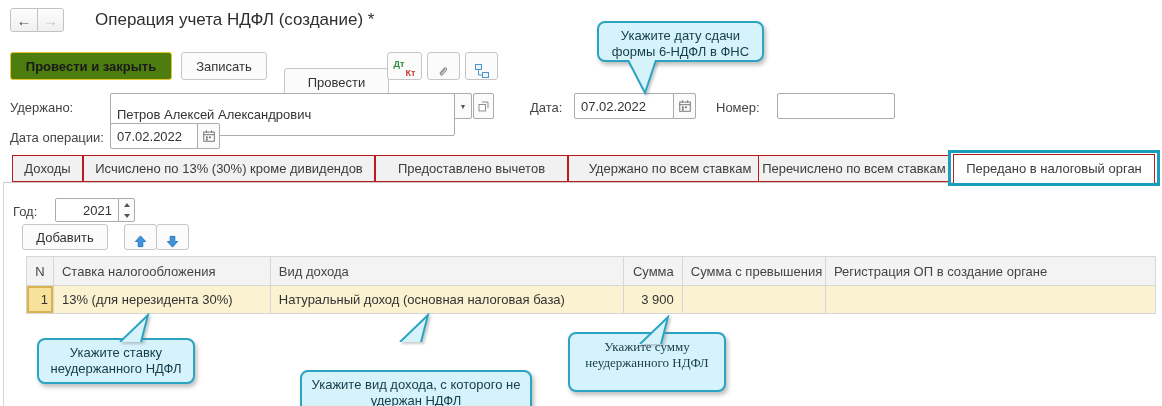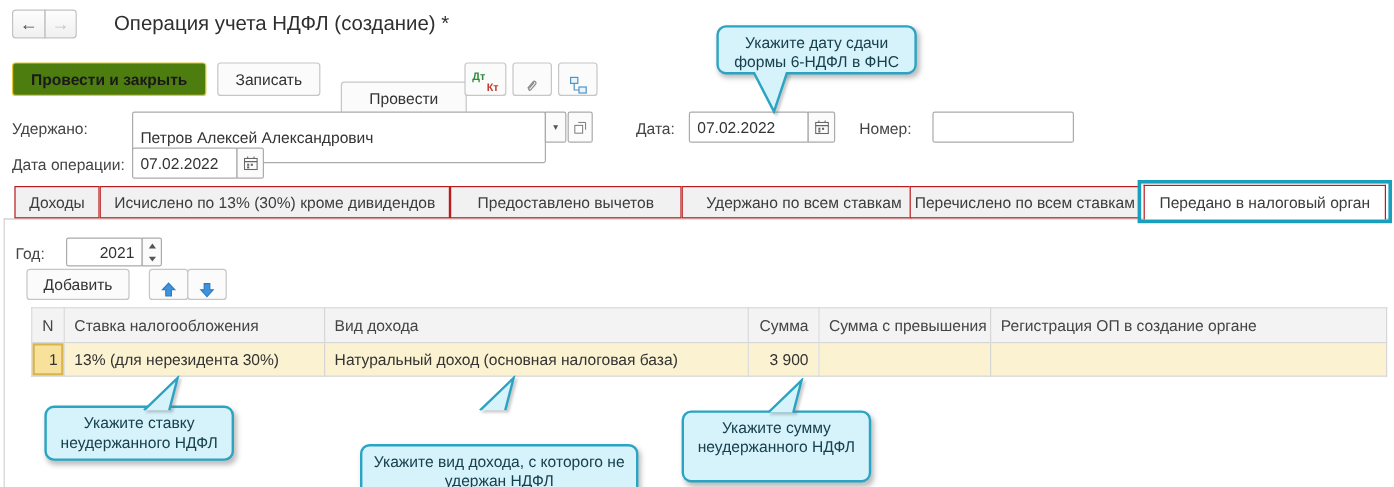--- a/index.html
+++ b/index.html
@@ -104,21 +104,21 @@
     color:#17404e; text-align:center; line-height:16px; padding-top:5px; font-size:13px;
     box-shadow:2px 3px 4px rgba(110,110,110,.45); z-index:4; }
   .tail { position:absolute; z-index:5; filter:drop-shadow(2px 2px 1px rgba(110,110,110,.35)); }
   .tail path { fill:#d6f2fa; stroke:#2aa4c2; stroke-width:2; }
   .c-date   { left:597px; top:21px;  width:167px; height:41px; }
   .t-date   { left:618px; top:60px; }
   .c-rate   { left:37px;  top:338px; width:158px; height:46px; }
   .t-rate   { left:112px; top:313px; }
   .c-income { left:300px; top:338px; width:232px; height:46px;margin-top:32px; }
   .t-income { left:392px; top:313px; }
-  .c-sum    { left:568px; top:342px; width:158px; height:60px; }
+  .c-sum    { left:568px; top:332px; width:158px; height:60px;font-family:Liberation Serif, serif; }
   .t-sum    { left:632px; top:315px; }
 </style>
 </head>
 <body>
 
 <button class="abs nav-btn nav-back">
   <span>←</span>
 </button>
 <button class="abs nav-btn nav-fwd">
   <span>→</span>

